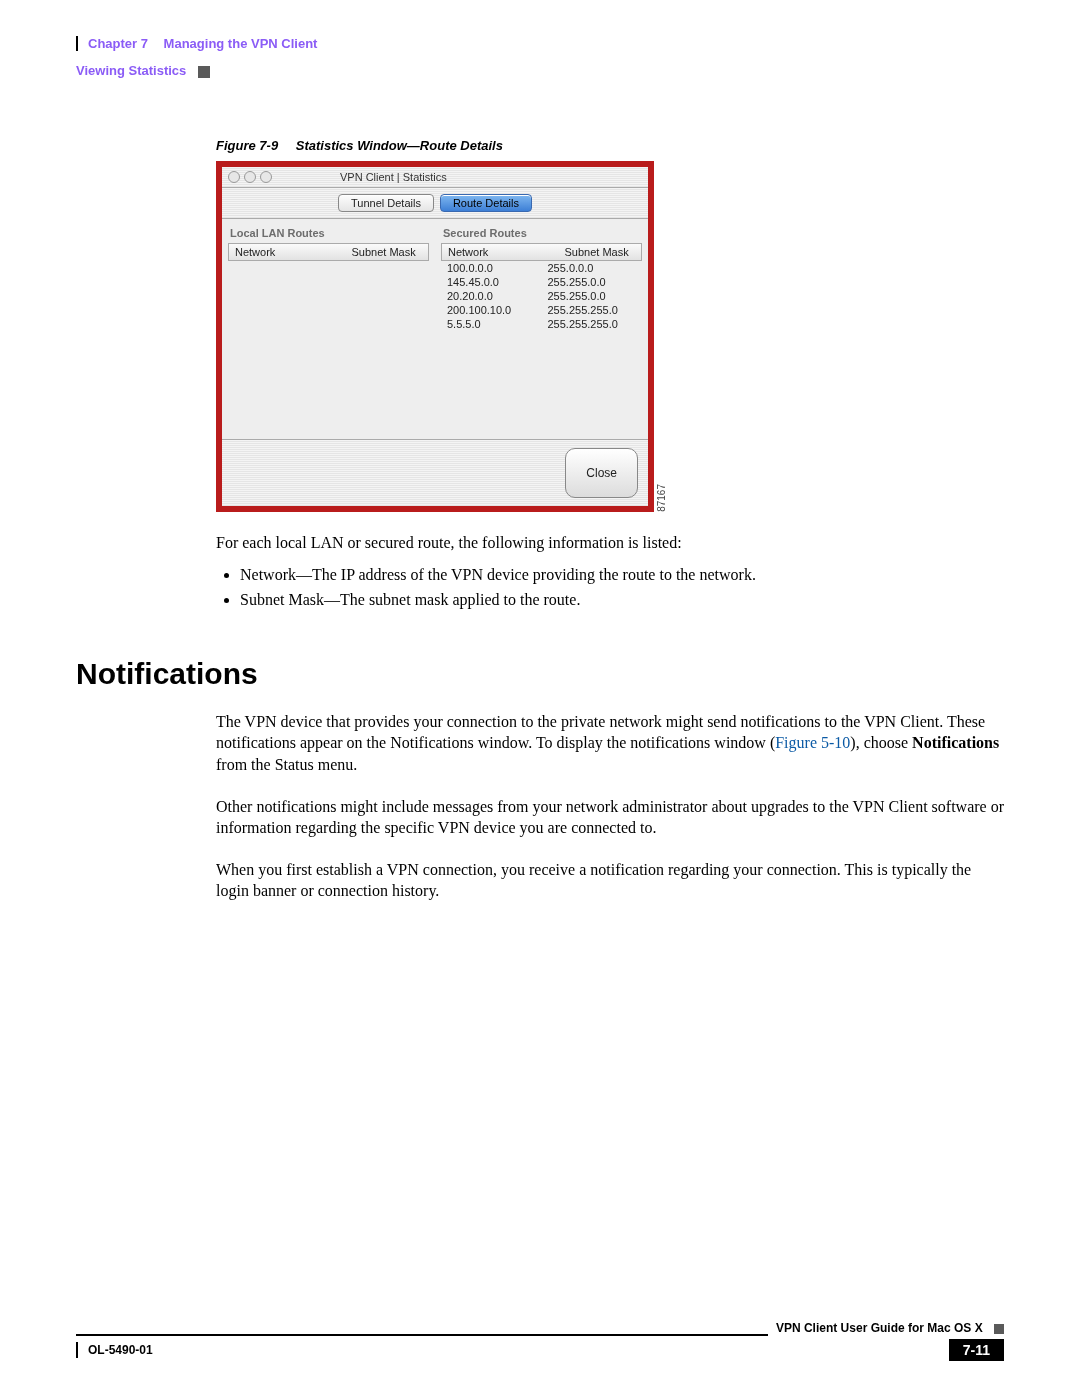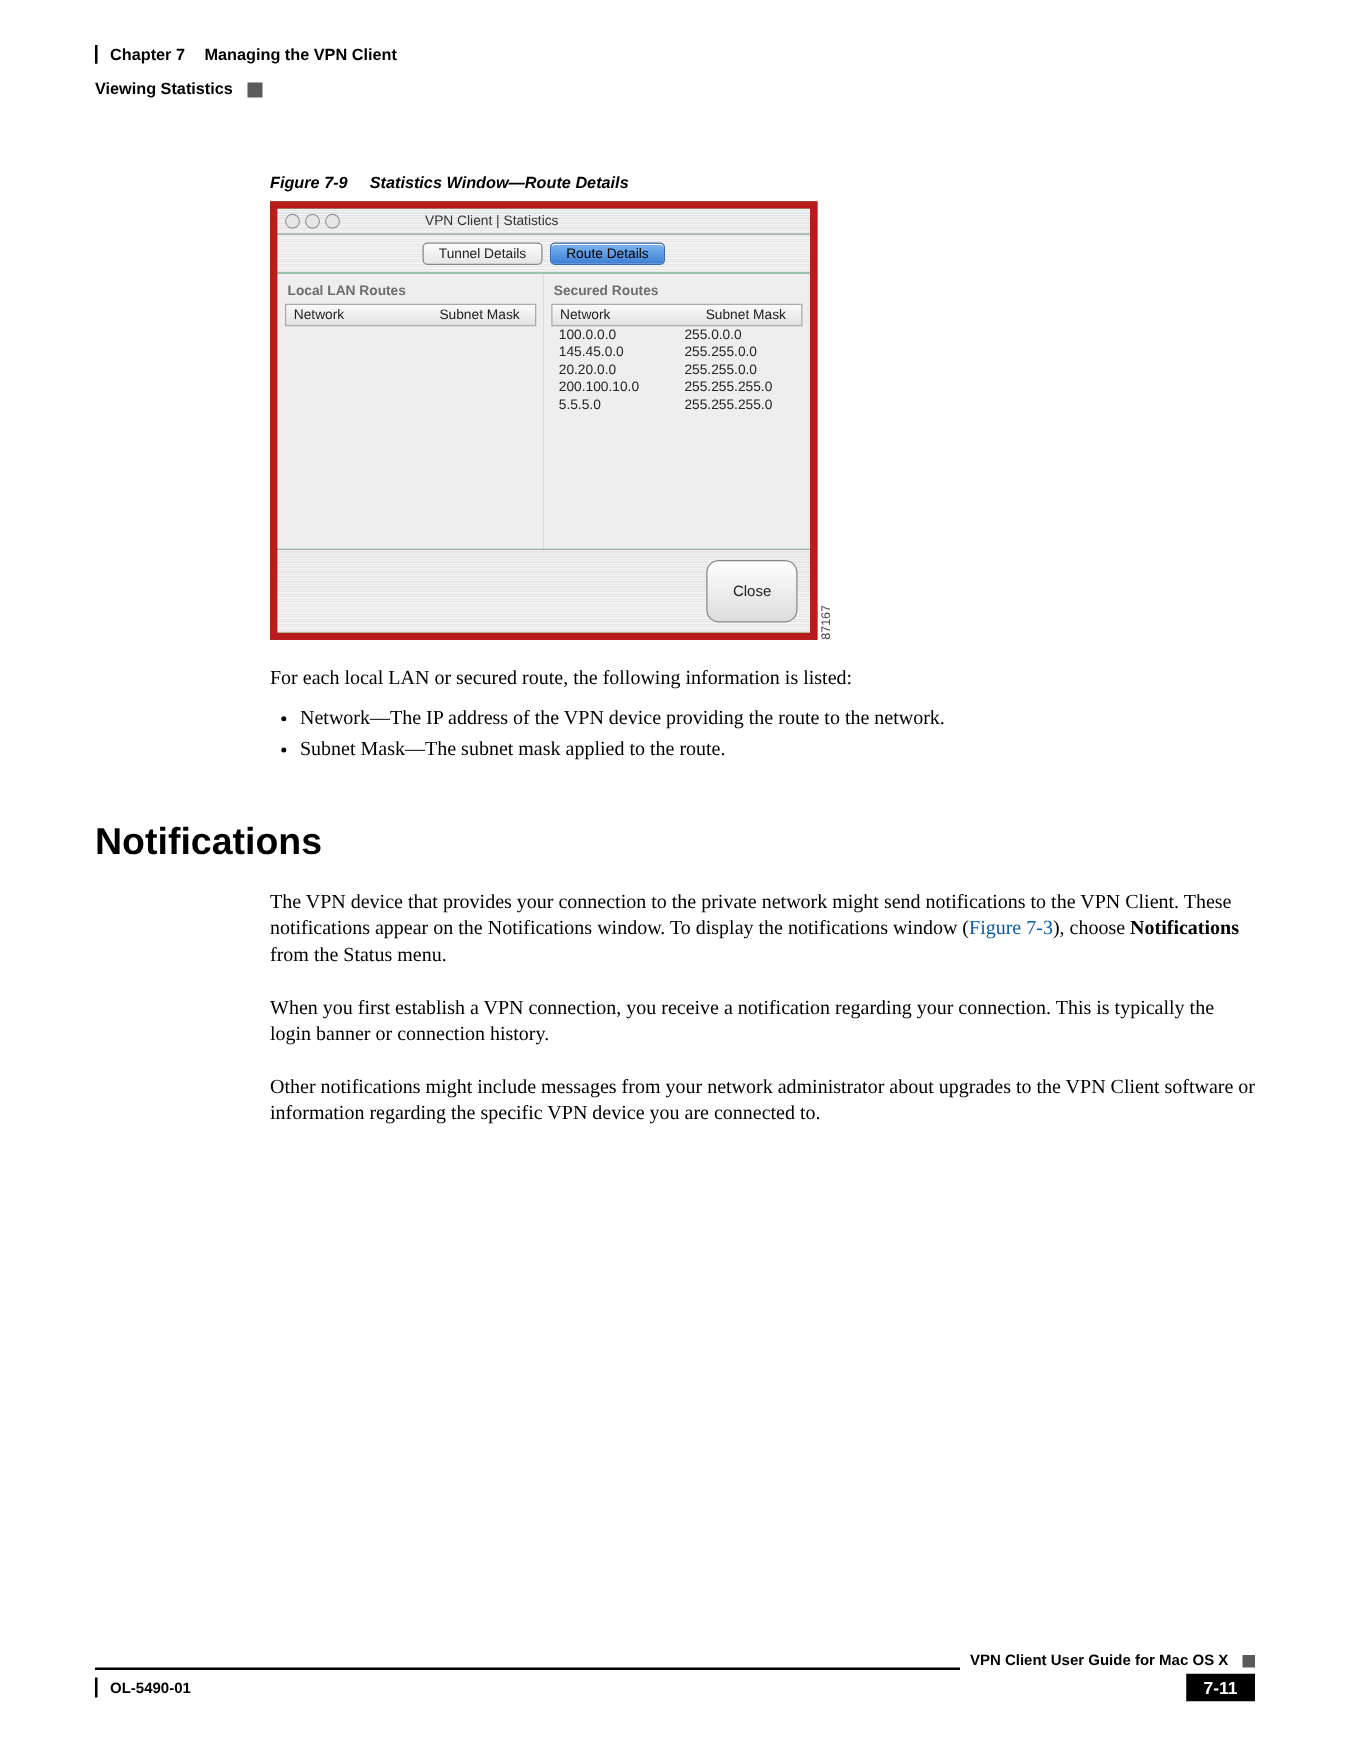--- a/index.html
+++ b/index.html
@@ -17,21 +17,21 @@
     box-sizing: border-box;
     width: 100%;
     height: 100%;
     position: relative;
   }
   
   .run-head {
     font-family: Arial, Helvetica, sans-serif;
     font-size: 13px;
     font-weight: bold;
-    color: #000000;
+    color: #8b5cf6;
   }
   .run-head.top-left {
     border-left: 2px solid #000;
     padding-left: 10px;
   }
   .run-head.top-right {
     text-align: left;
     margin-top: 12px;
   }
   .run-head .marker {
@@ -260,25 +260,25 @@
 
     <p class="body-text">For each local LAN or secured route, the following information is listed:</p>
     <ul class="bullets">
       <li>Network—The IP address of the VPN device providing the route to the network.</li>
       <li>Subnet Mask—The subnet mask applied to the route.</li>
     </ul>
 
     <div class="h2">Notifications</div>
 
     <p class="body-text">
-      <span>The VPN device that provides your connection to the private network might send notifications to the VPN Client. These notifications appear on the Notifications window. To display the notifications window (</span><span class="link">Figure 7-3</span><span>), choose </span><b>Notifications</b><span> from the Status menu.</span>
+      <span>The VPN device that provides your connection to the private network might send notifications to the VPN Client. These notifications appear on the Notifications window. To display the notifications window (</span><span class="link">Figure 5-10</span><span>), choose </span><b>Notifications</b><span> from the Status menu.</span>
     </p>
 
+    <p class="body-text">Other notifications might include messages from your network administrator about upgrades to the VPN Client software or information regarding the specific VPN device you are connected to.</p>
     <p class="body-text">When you first establish a VPN connection, you receive a notification regarding your connection. This is typically the login banner or connection history.</p>
-    <p class="body-text">Other notifications might include messages from your network administrator about upgrades to the VPN Client software or information regarding the specific VPN device you are connected to.</p>
 
   </div>
 
   <div class="footer">
     <div class="foot-top-row">
       <div class="foot-top-spacer"></div>
       <div class="foot-right">
         <span>VPN Client User Guide for Mac OS X</span>
         <span class="guide-marker"></span>
       </div>

